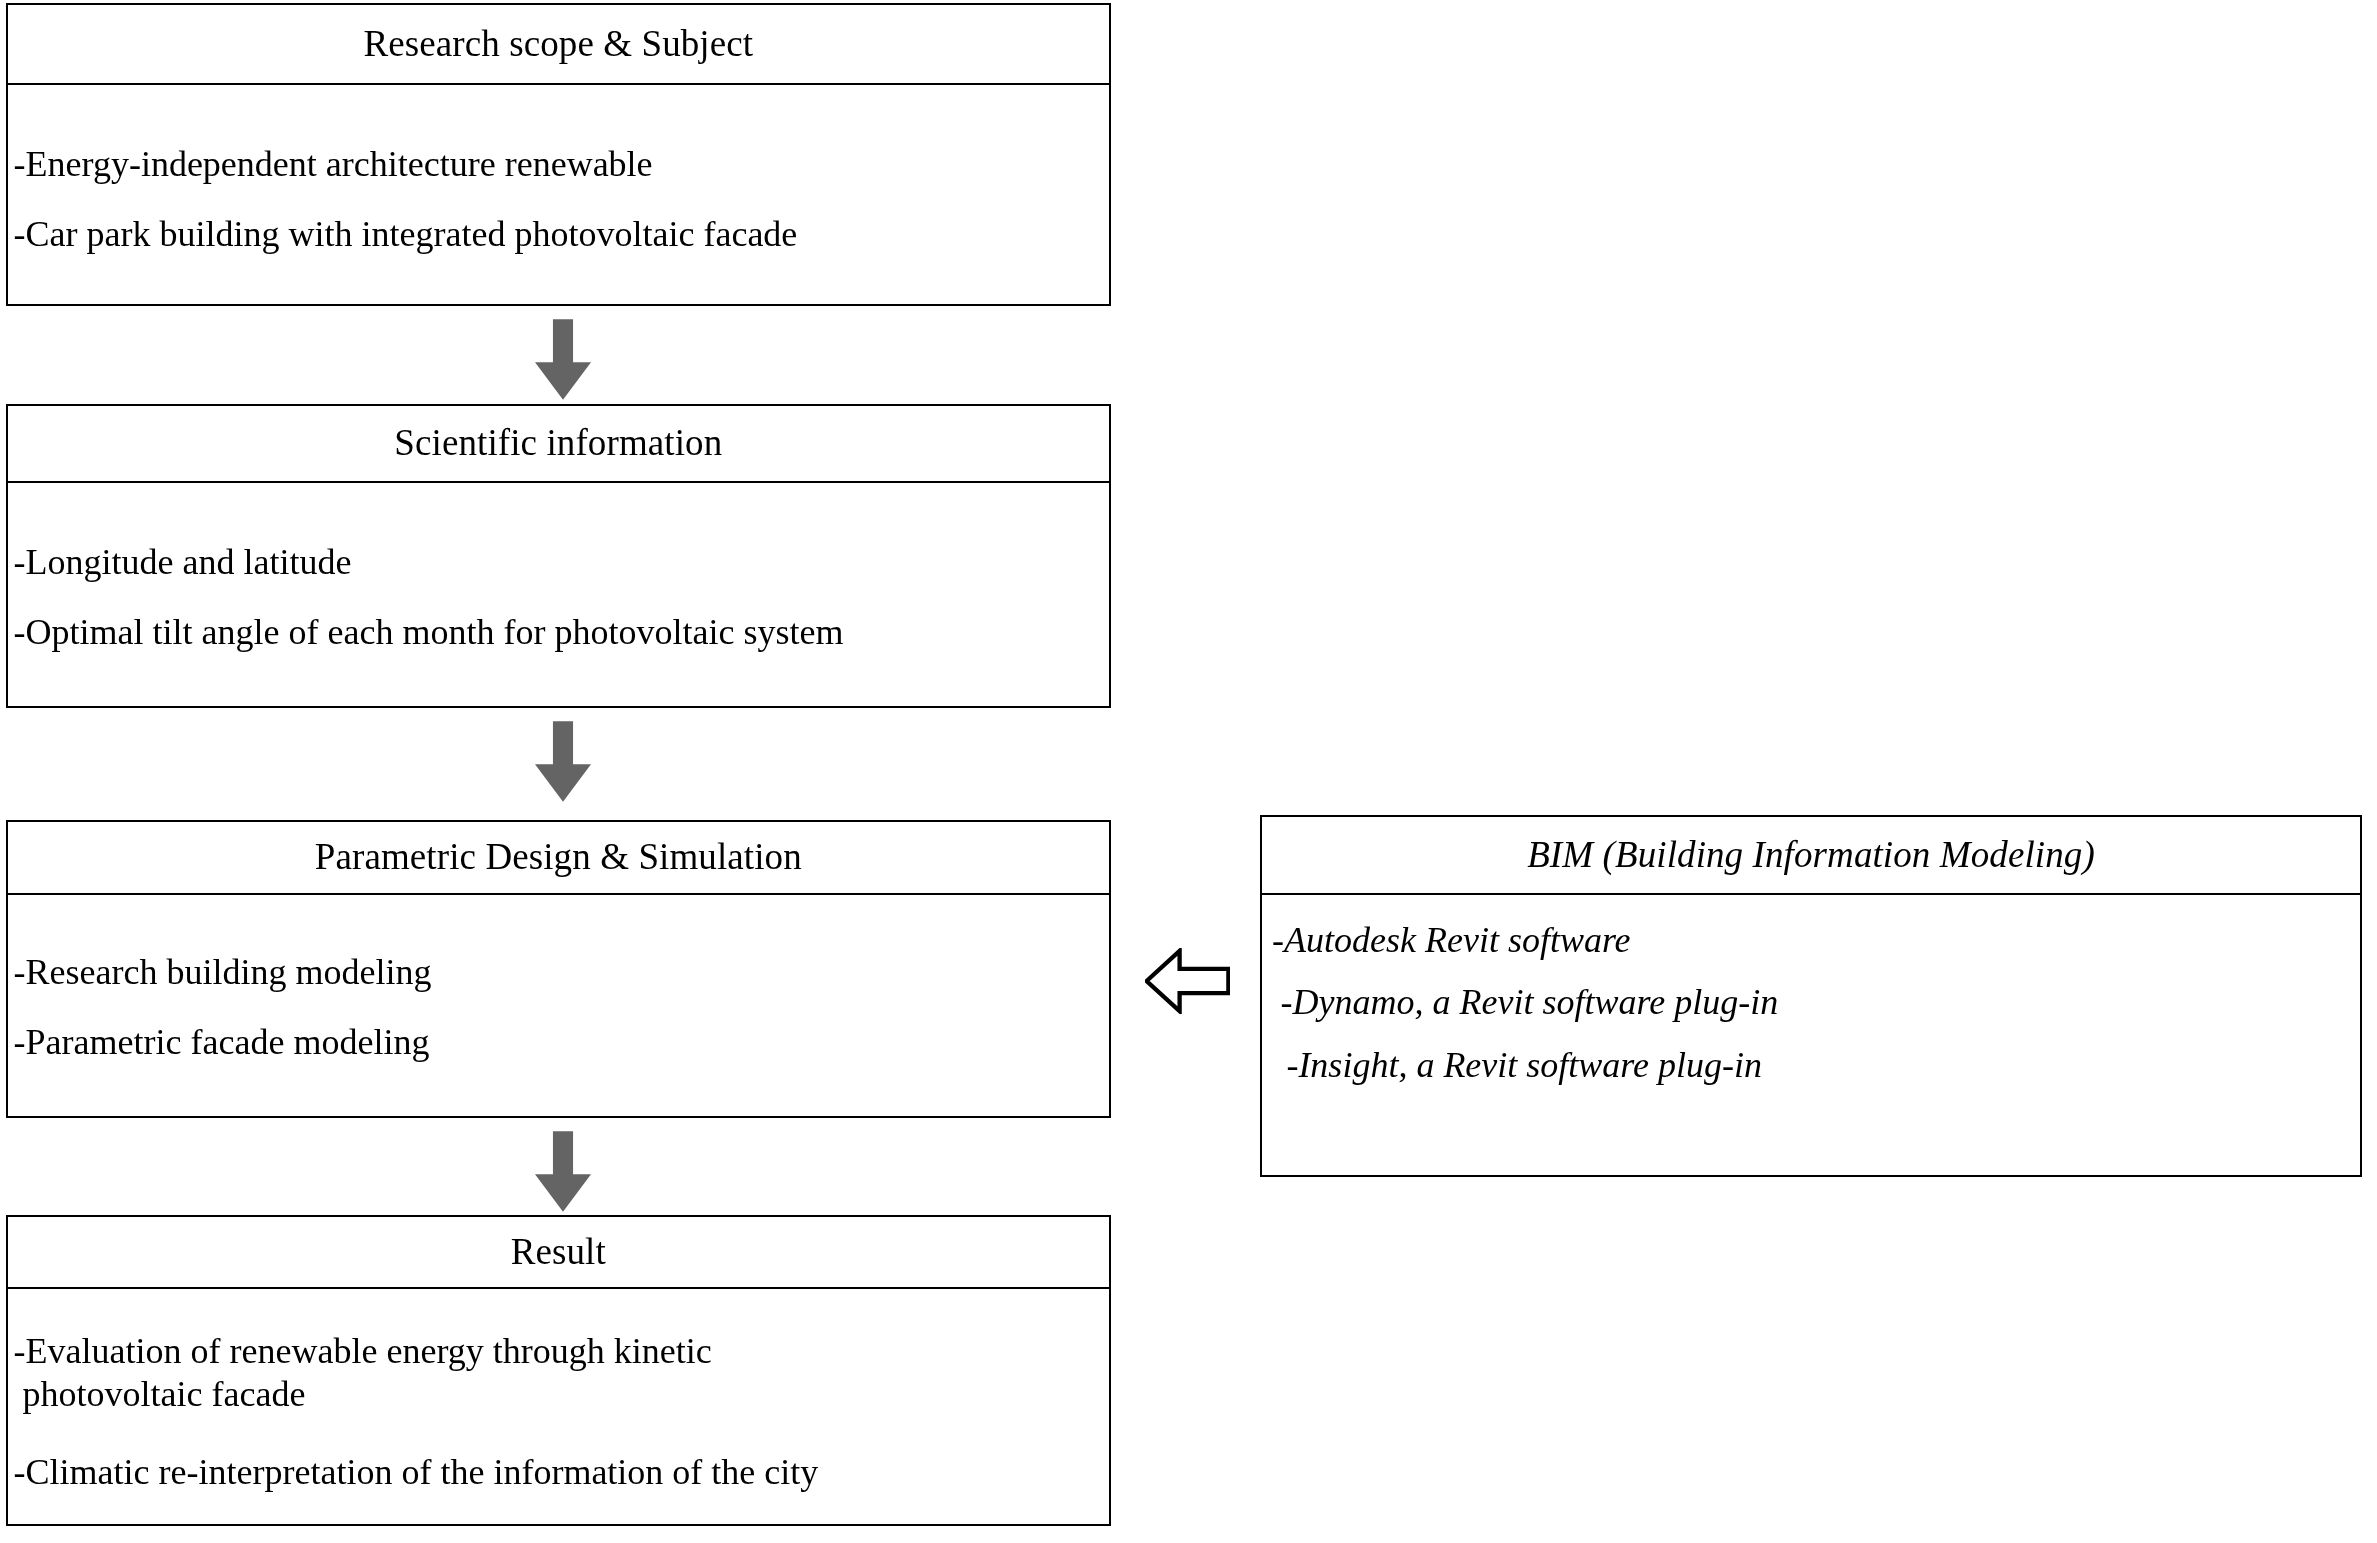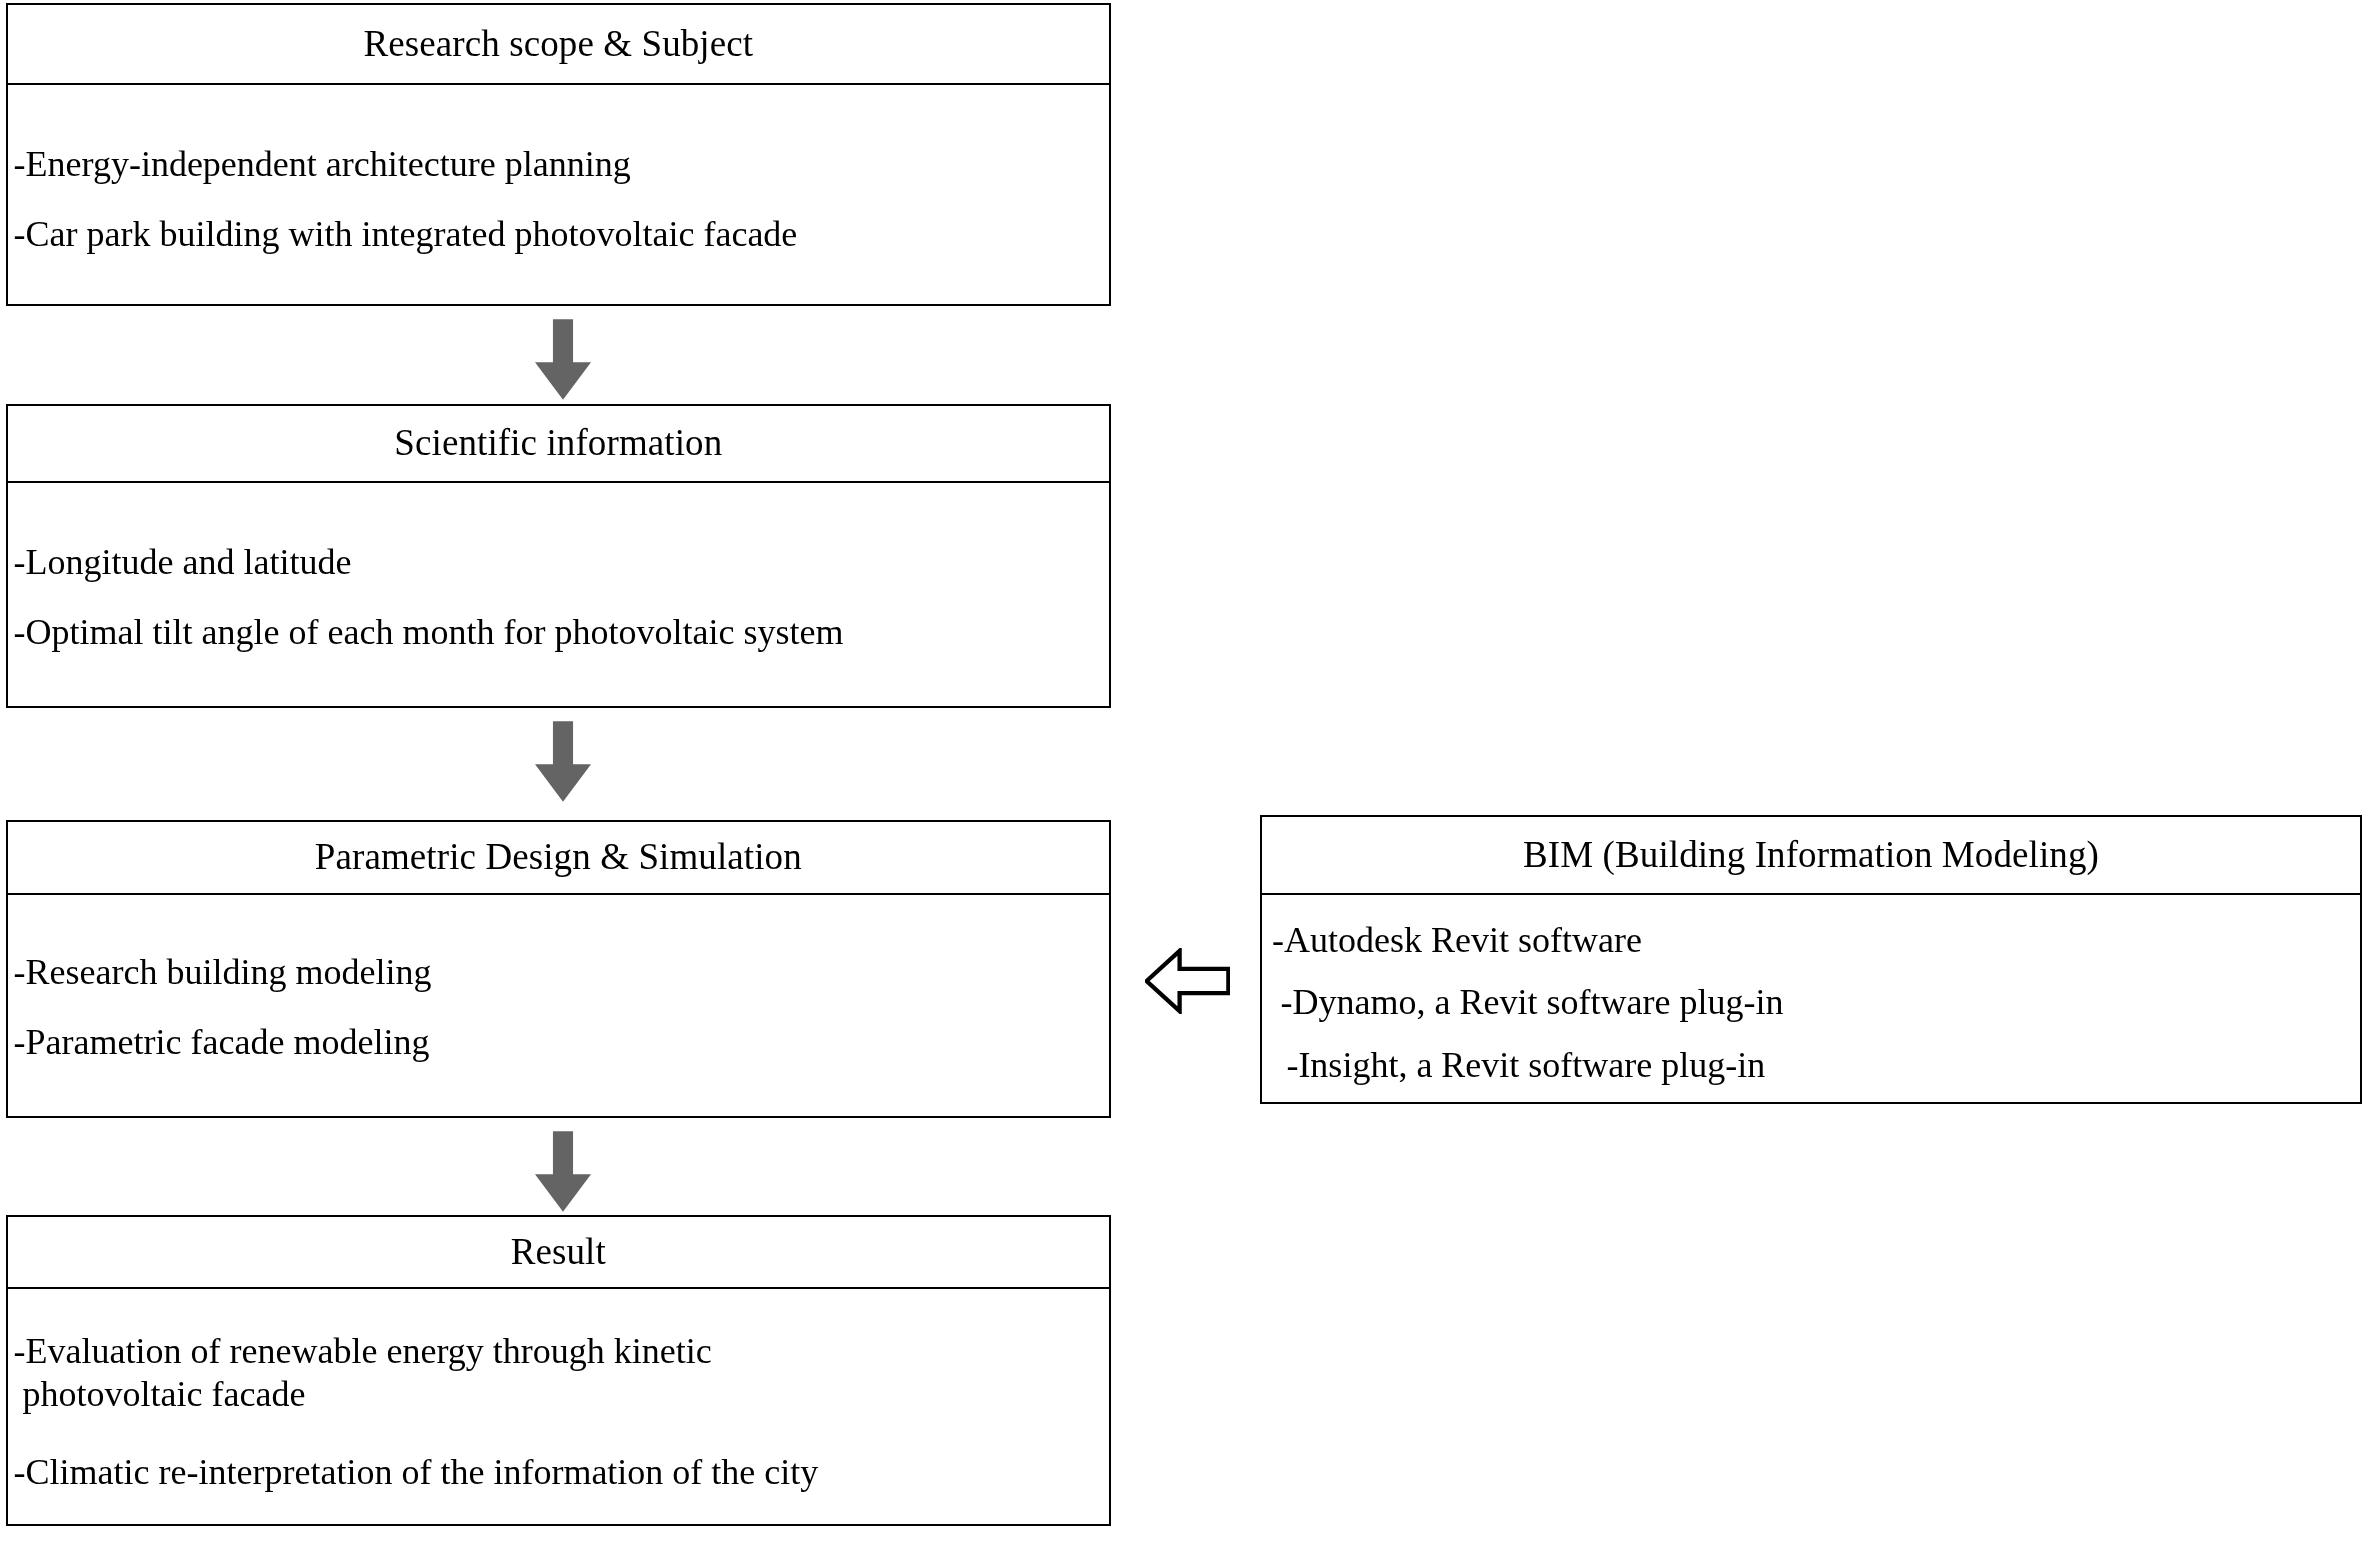--- a/index.html
+++ b/index.html
@@ -68,21 +68,21 @@
   #box-parametric { left: 5.8px;    top: 820px; width: 1105px; height: 298px; }
   #box-parametric .box-header { height: 73px; }
   #box-parametric .box-body   { height: 220px; padding-top: 4.3px; }
   #box-parametric .bullet-line { margin-bottom: 27px; }
 
   #box-result     { left: 5.8px;    top: 1215px; width: 1105px; height: 311px; }
   #box-result .box-header { height: 72px; }
   #box-result .box-body   { height: 234px; padding-top: 12px; }
   #box-result .bullet-line { margin-bottom: 36px; }
 
-  #box-bim        { left: 1260px; top: 815px; width: 1102px; height: 289px; }
+  #box-bim        { left: 1260px; top: 815px; width: 1102px; height: 362px; font-style: italic; }
   #box-bim .box-header { height: 78px; }
   #box-bim .box-body   { height: 206px; padding-top: 9px; padding-left: 10px; }
   #box-bim .bullet-line { margin-bottom: 20px; }
   #box-bim .indent-1 { padding-left: 8.6px; }
   #box-bim .indent-2 { padding-left: 14.4px; }
 
   .bullet-line:last-child { margin-bottom: 0 !important; }
 
   
   .down-arrow {
@@ -106,21 +106,21 @@
 </head>
 <body>
 
 <div id="canvas">
 
   <div class="flow-box" id="box-scope">
     <div class="box-header">
       <span class="box-header-text">Research scope &amp; Subject</span>
     </div>
     <div class="box-body">
-      <p class="bullet-line">-Energy-independent architecture planning</p>
+      <p class="bullet-line">-Energy-independent architecture renewable</p>
       <p class="bullet-line">-Car park building with integrated photovoltaic facade</p>
     </div>
   </div>
 
   <div class="down-arrow" id="arrow-scope-to-scientific">
     <svg viewBox="0 0 78 112" width="56" height="81" aria-hidden="true">
       <polygon points="25,0 53,0 53,60 78,60 39,112 0,60 25,60" fill="#646464"></polygon>
     </svg>
   </div>
 

